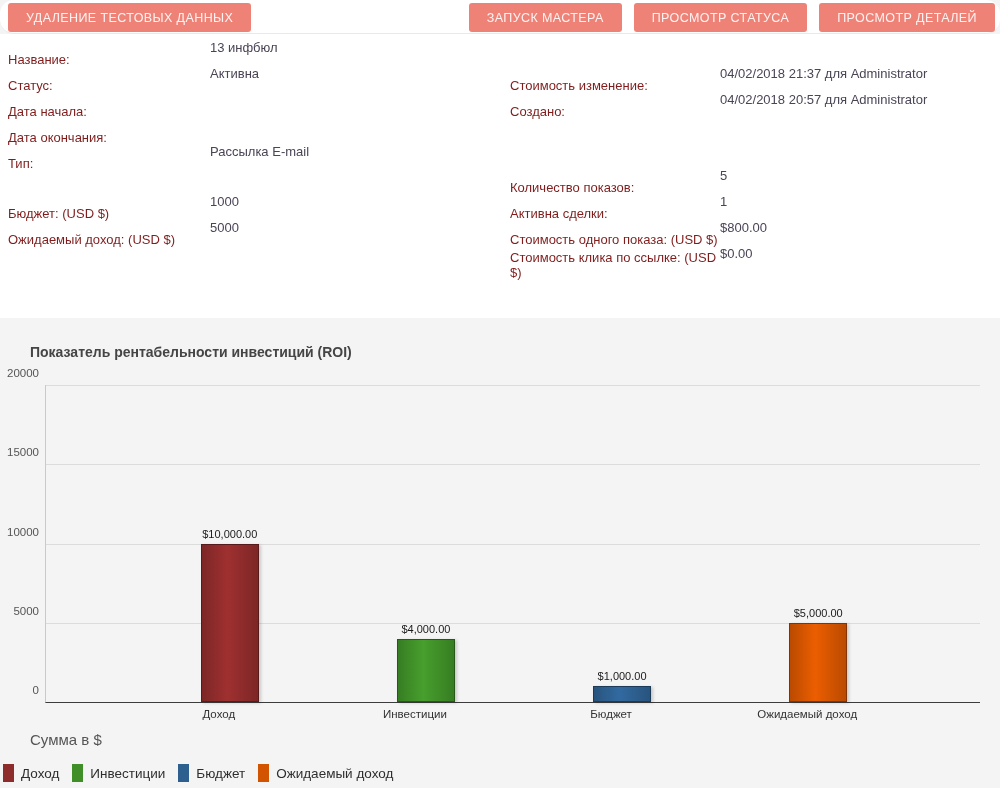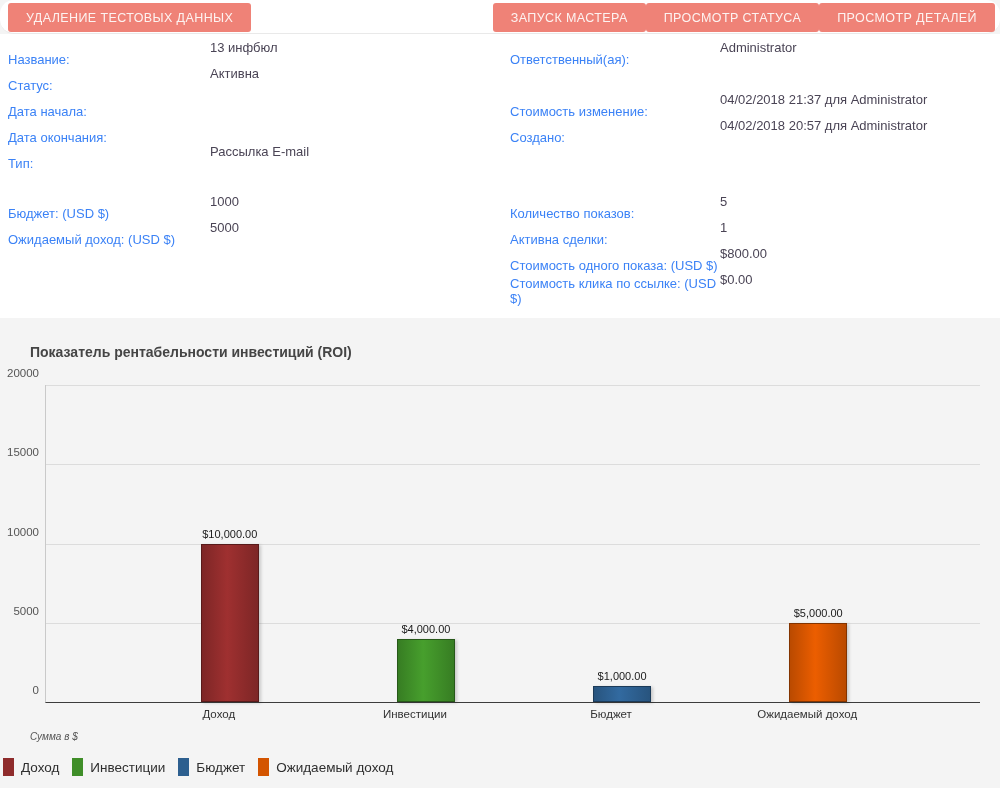--- a/index.html
+++ b/index.html
@@ -14,21 +14,21 @@
   .toolbar {
     background:#ffffff;
     height:34px;
     display:flex;
     align-items:flex-start;
     justify-content:space-between;
     padding:3px 5px 0 8px;
     border-bottom:1px solid #e9e9e9;
     border-radius:14px;
   }
-  .btn-group { display:flex; gap:0; }
+  .btn-group { display:flex; gap:12px; }
   .crm-btn {
     background:#ef8277;
     color:#fdf3f1;
     border:none;
     border-radius:3px;
     height:29px;
     padding:0 18px;
     font-family:"Liberation Sans","DejaVu Sans",sans-serif;
     font-size:12.5px;
     letter-spacing:.4px;
@@ -42,21 +42,21 @@
     background:#ffffff;
     height:284px;
     display:flex;
     padding-bottom:20px;
   }
   .detail-col { width:500px; }
   .detail-col.left  { padding-left:8px; }
   .detail-col.right { padding-left:10px; }
   .field-row { display:flex; height:26px; align-items:center; font-size:13px; }
   .group-gap { height:24px; }
-  .f-label { flex:0 0 202px; color:#3b82f6;margin-top:24px; }
+  .f-label { flex:0 0 202px; color:#7f1d1d;margin-top:24px; }
   .detail-col.right .f-label { flex:0 0 210px; }
   .f-value { color:#4a4455; }
 
   
   .chart-section { background:#f4f4f4; height:470px; position:relative; }
   .chart-title {
     padding:26px 0 0 30px;
     font-size:14px;
     font-weight:bold;
     color:#454545;
@@ -91,21 +91,21 @@
     white-space:nowrap;
   }
   .cat-label {
     position:absolute; top:100%; margin-top:6px;
     transform:translateX(-50%);
     font-size:11.5px; color:#333;
     white-space:nowrap;
   }
   .xaxis-label {
     margin:28px 0 16px 30px;
-    font-size:10px; color:#555;font-style:italic;
+    font-size:15px; color:#555;
   }
   .legend {
     display:flex; align-items:center;
     gap:13px;
     margin:15px 0 0 3px;
   }
   .legend-item { display:flex; align-items:center; gap:7px; }
   .legend-swatch { width:11px; height:18px; display:inline-block; }
   .legend-label { font-size:13.5px; color:#2e2e2e; }
 </style>
@@ -152,24 +152,20 @@
           <span class="f-value">1000</span>
         </div>
         <div class="field-row">
           <span class="f-label">Ожидаемый доход: (USD $)</span>
           <span class="f-value">5000</span>
         </div>
       </div>
   </div>
   <div class="detail-col right">
     <div>
-        <div class="field-row">
-          <span class="f-label">Ответственный(ая):</span>
-          <span class="f-value">Administrator</span>
-        </div>
         <div class="field-row">
           <span class="f-label"></span>
           <span class="f-value"></span>
         </div>
         <div class="field-row">
           <span class="f-label">Стоимость изменение:</span>
           <span class="f-value">04/02/2018 21:37 для Administrator</span>
         </div>
         <div class="field-row">
           <span class="f-label">Создано:</span>

